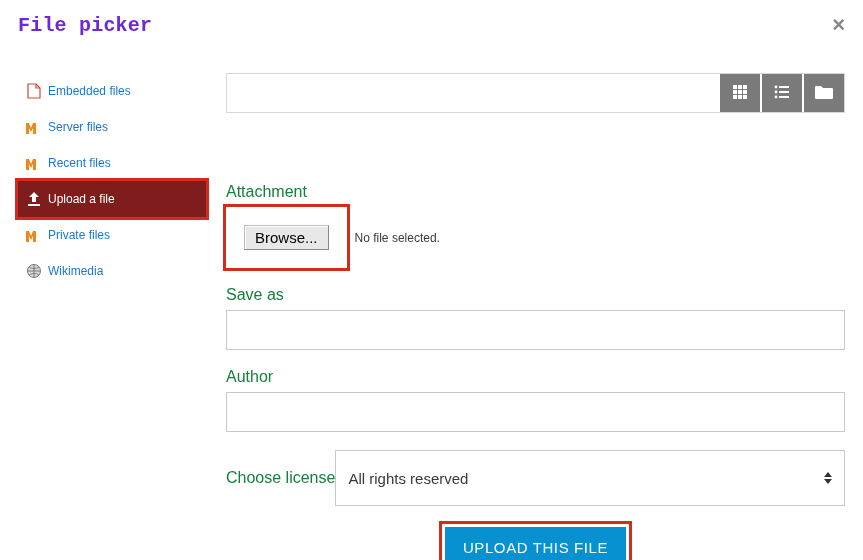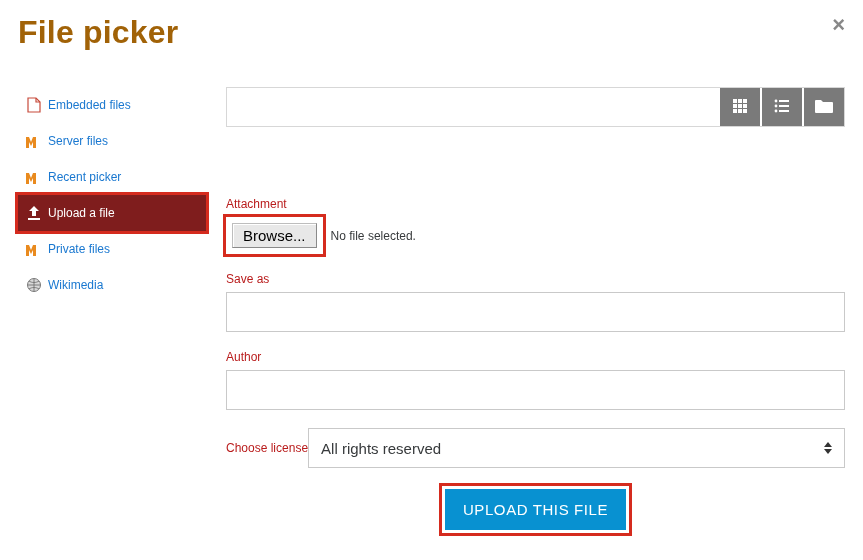--- a/index.html
+++ b/index.html
@@ -4,22 +4,22 @@
 <style>
   * { box-sizing: border-box; }
   html, body { margin:0; padding:0; }
   body {
     width:863px; height:560px;
     font-family: "Helvetica Neue", Helvetica, Arial, sans-serif;
     font-size:16px; color:#373a3c; background:#fff;
     position:relative;
   }
   .title {
-    font-size:32px; font-weight:700; color:#a16207;
-    padding:14px 18px 6px 18px; letter-spacing:0.2px;
+    font-size:20px; font-weight:700; color:#6d28d9;
+    padding:14px 18px 6px 18px; letter-spacing:0.2px;font-family:Liberation Mono, monospace;
   }
   .close-x {
     position:absolute; top:14px; right:18px;
     color:#888; font-size:22px; font-weight:700; line-height:1;
     cursor:pointer; font-family:Arial,sans-serif;
   }
   .body-row {
     display:flex; align-items:flex-start;
     padding:30px 18px 10px 18px;
   }
@@ -45,43 +45,43 @@
   }
   .view-btns { display:flex; }
   .view-btn {
     width:40px; background:#7a7a7a; color:#fff;
     display:flex; align-items:center; justify-content:center;
     border:none; cursor:pointer;
   }
   .view-btn + .view-btn { margin-left:2px; }
 
   .form-row { margin-bottom:18px; }
-  .form-label { font-size:12px; color:#b91c1c; margin-bottom:6px; display:block; }
+  .form-label { font-size:16px; color:#15803d; margin-bottom:6px; display:block; }
   .browse-line { display:flex; align-items:center; gap:8px; margin-top:4px; }
   .browse-btn {
     font-family:inherit; font-size:15px;
     background:#e8e8e8;
     border:1px solid #8a8a8a;
     border-top-color:#bdbdbd; border-left-color:#bdbdbd;
     padding:3px 10px;
     box-shadow: inset 1px 1px 0 #fff;
     cursor:pointer;
   }
-  .browse-wrap { padding:6px; }
+  .browse-wrap { padding:18px; }
   .nofile { color:#373a3c; font-size:12px; }
 
   .text-input {
     width:100%; height:40px;
     border:1px solid #c9c9c9; padding:6px 10px; font-size:15px;
   }
   .license-row { display:flex; align-items:center; }
   .license-row .form-label { margin-bottom:0; }
   .select-wrap {
     position:relative; flex:1;
-    border:1px solid #c9c9c9; height:40px;
+    border:1px solid #c9c9c9; height:56px;
     display:flex; align-items:center; padding:0 30px 0 12px;
   }
   .select-val { font-size:15px; color:#373a3c; }
   .select-caret {
     position:absolute; right:12px; top:50%; transform:translateY(-50%);
     display:flex; flex-direction:column; gap:2px;
   }
   .caret-up, .caret-down {
     width:0; height:0; border-left:4px solid transparent; border-right:4px solid transparent;
   }
@@ -125,21 +125,21 @@
       </span>
       <span class="lbl">Server files</span>
     </div>
 
     <div class="side-item">
       <span class="side-icon">
         <svg width="16" height="14" viewBox="0 0 16 14">
             <path fill="#e98a1e" d="M0 14V3h3l2 5 2-5h3v11h-3V8l-2 4-2-4v6z"></path>
           </svg>
       </span>
-      <span class="lbl">Recent picker</span>
+      <span class="lbl">Recent files</span>
     </div>
 
     <div class="side-item active hl-red">
       <span class="side-icon">
         <svg width="16" height="14" viewBox="0 0 16 14">
             <path fill="#fff" d="M2 12h12v2H2zM8 0l5 5H10v5H6V5H3z"></path>
           </svg>
       </span>
       <span class="lbl">Upload a file</span>
     </div>

